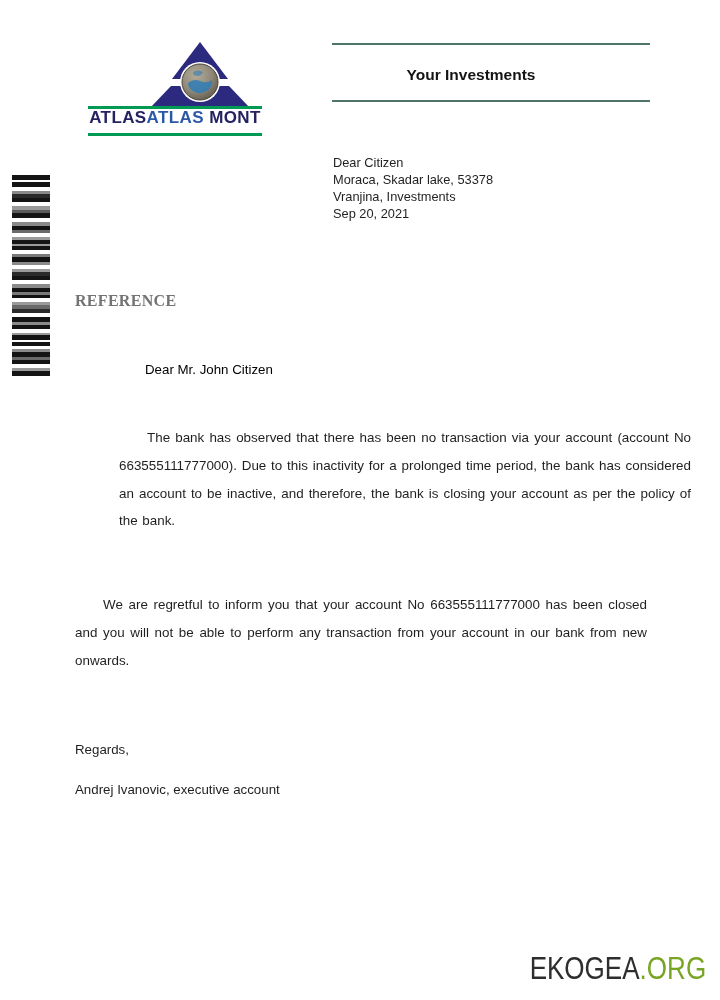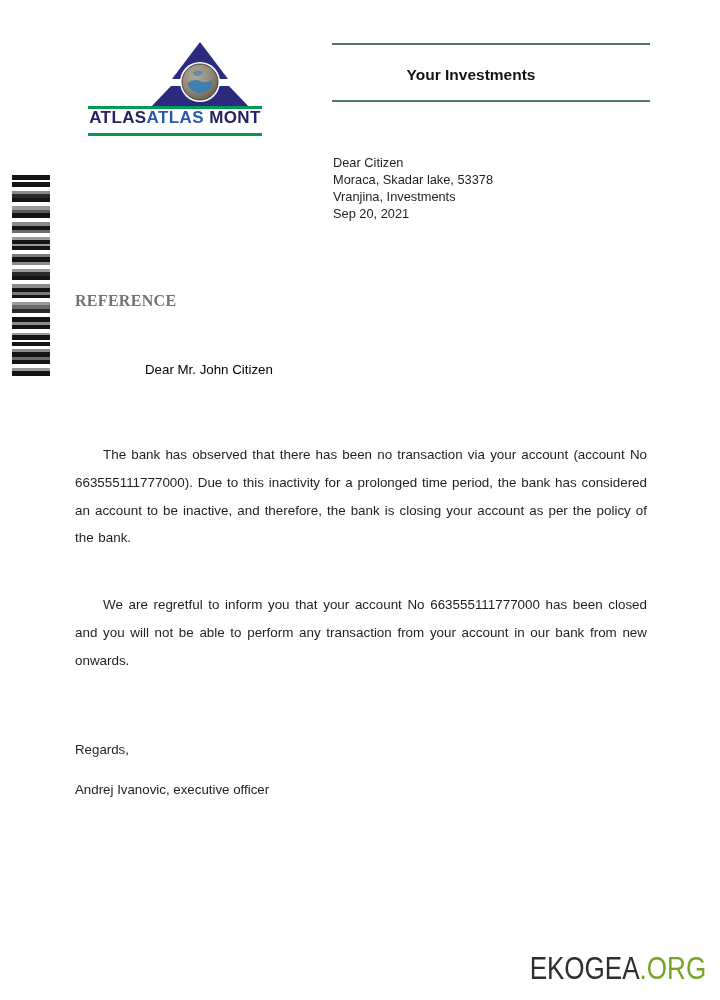--- a/index.html
+++ b/index.html
@@ -51,21 +51,21 @@
   
   .ref-heading{
     left:75px;top:292px;width:515px;text-align:left;
     font-weight:bold;font-size:16px;letter-spacing:.3px;color:#737373;font-family:Liberation Serif, serif;
   }
   .salutation{left:107px;top:362px;font-size:13.3px;color:#000000;margin-left:38px;}
   .para{
     left:75px;width:572px;font-size:13.4px;line-height:27.8px;color:#1f1f1f;
     text-align:justify;text-indent:28px;word-spacing:1px;
   }
-  .para.p1{top:441px;} .para.p2{top:591px;}
+  .para.p1{top:424px;margin-left:44px;} .para.p2{top:591px;}
   .closing{left:75px;top:742px;font-size:13.3px;color:#1f1f1f;text-align:right;}
   .signature{left:75px;top:782px;font-size:13.3px;color:#1f1f1f;}
 
   
   .footer{
     right:14px;top:951px;font-size:31px;font-weight:400;white-space:nowrap;
     transform:scaleX(.84);transform-origin:right center;letter-spacing:0;
   }
   .f-brand{color:#2e2e2d;} .f-suffix{color:#79a524;}
 </style>
@@ -161,15 +161,15 @@
   <div>Moraca, Skadar lake, 53378</div>
   <div>Vranjina, Investments</div>
   <div>Sep 20, 2021</div>
 </div>
 
 <div class="abs ref-heading">REFERENCE</div>
 <div class="abs salutation">Dear Mr. John Citizen</div>
 <div class="abs para p1">The bank has observed that there has been no transaction via your account (account No 663555111777000). Due to this inactivity for a prolonged time period, the bank has considered an account to be inactive, and therefore, the bank is closing your account as per the policy of the bank.</div>
 <div class="abs para p2">We are regretful to inform you that your account No 663555111777000 has been closed and you will not be able to perform any transaction from your account in our bank from new onwards.</div>
 <div class="abs closing">Regards,</div>
-<div class="abs signature">Andrej Ivanovic, executive officer</div>
+<div class="abs signature">Andrej Ivanovic, executive account</div>
 
 <div class="abs footer"><span class="f-brand">EKOGEA</span><span class="f-suffix">.ORG</span></div>
 
 </body></html>

